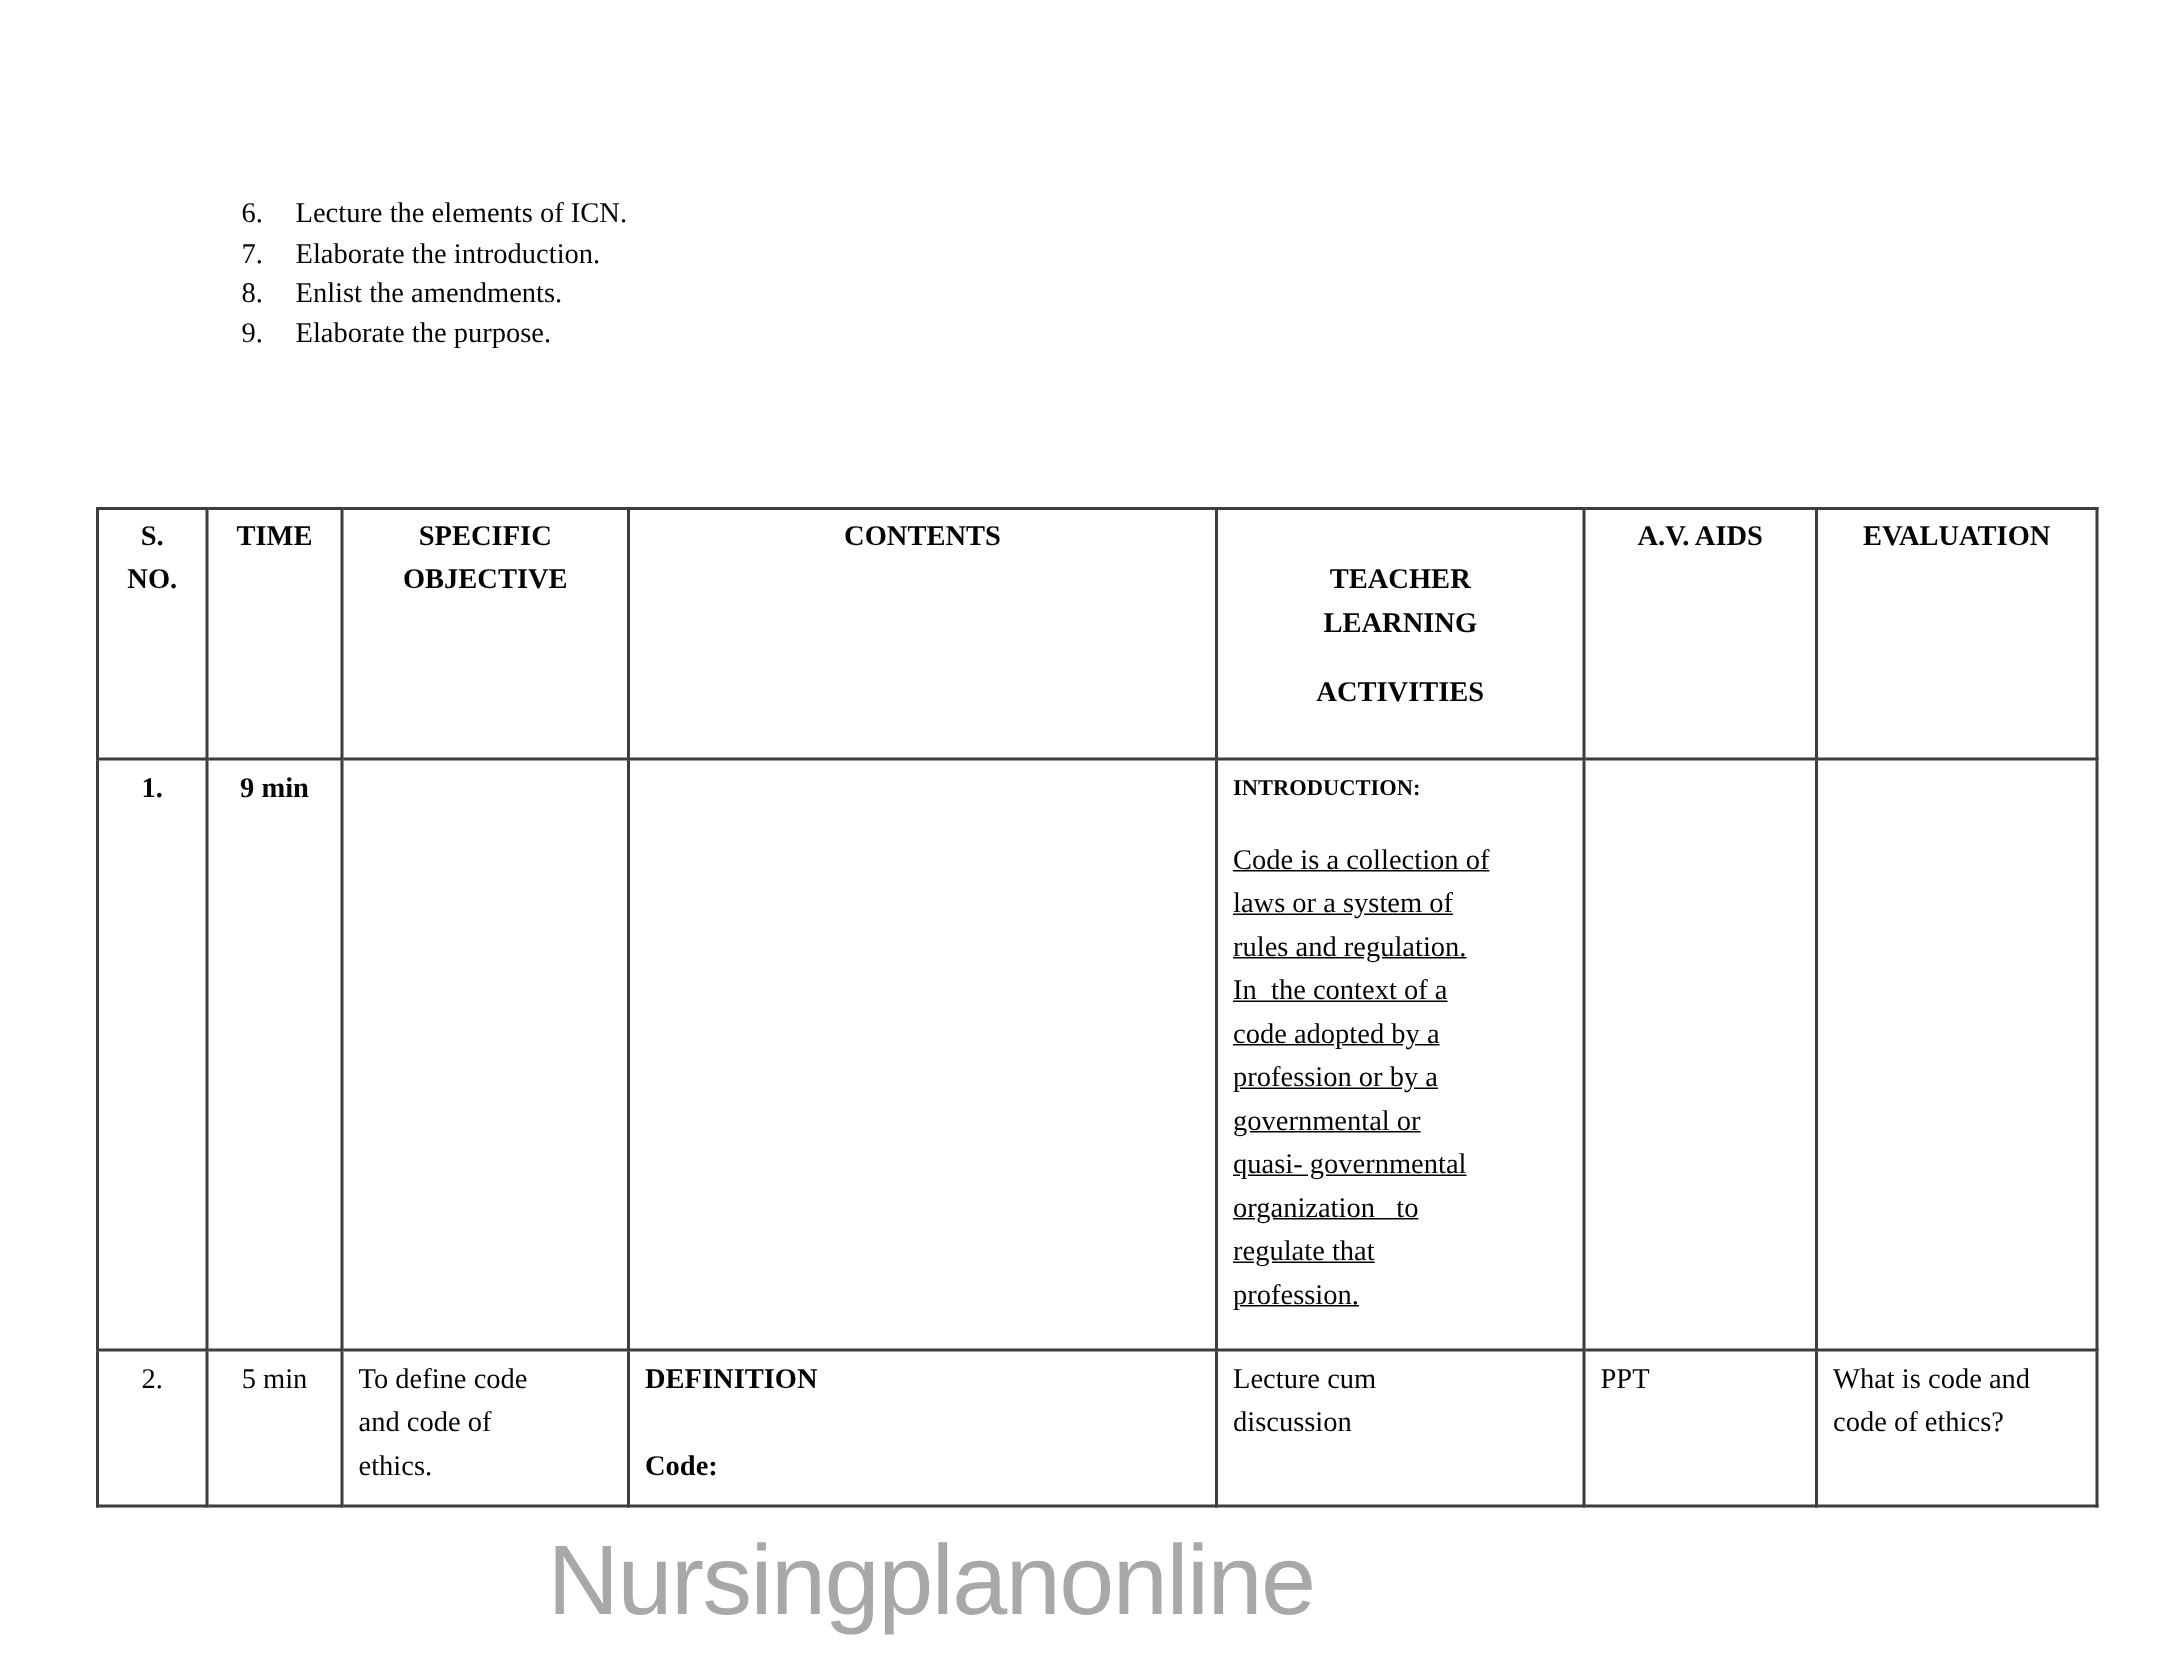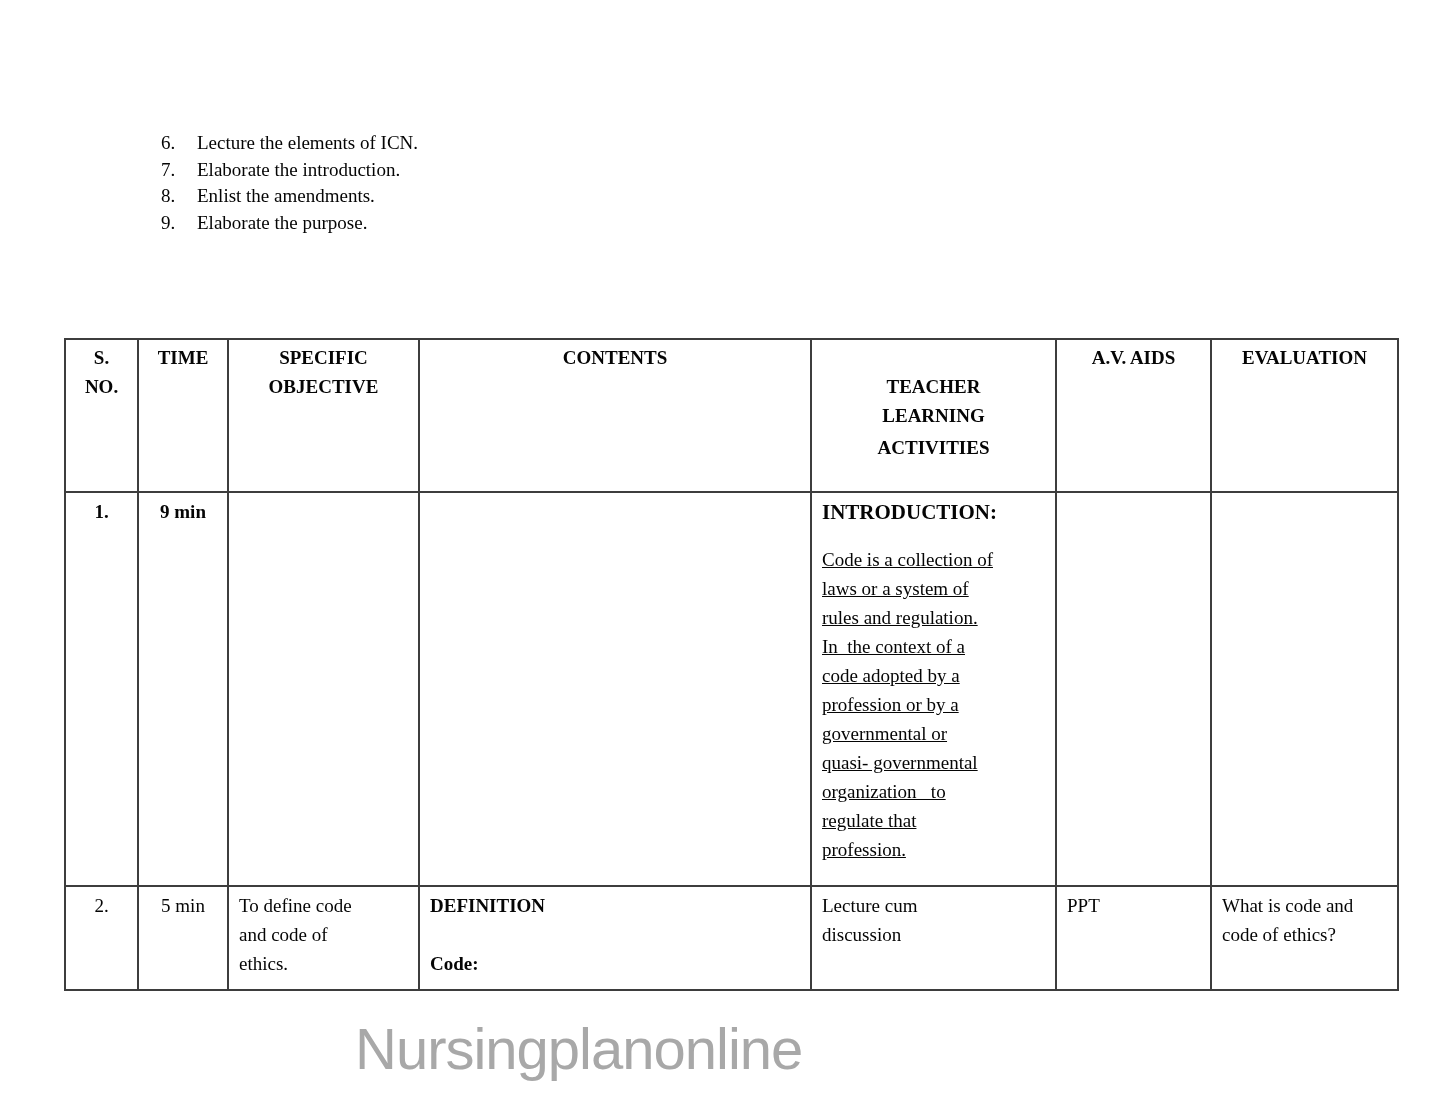--- a/index.html
+++ b/index.html
@@ -52,37 +52,37 @@
   }
   tr.hdr-row   { height: 120px; }
   tr.row-one   { height: 394px; }
   tr.row-two   { height: 104px; }
 
   .center   { text-align: center; }
   .bold     { font-weight: bold; }
   .pre      { white-space: pre-line; }
   .prewrap  { white-space: pre-wrap; text-decoration: underline; }
 
-  .hdr-gap { display: block; margin-top: 3px; }
+  .hdr-gap { display: block; margin-top: 17px; }
 
   td.teacher-cell { font-size: 20px; }
   .teacher-heading {
     font-weight: bold;
-    font-size: 21px;
+    font-size: 15px;
     line-height: 29px;
     margin: 1px 0 18px 0;
   }
 
   
   .watermark {
     position: absolute;
-    left: 355px;
+    left: 365px;
     top: 1020px;
     font-family: "Liberation Sans", sans-serif;
-    font-size: 58px;
+    font-size: 66px;
     line-height: 1;
     letter-spacing: -1px;
     color: #a8a8a8;
     white-space: nowrap;
   }
 </style>
 </head>
 <body>
 
 <div class="objectives">

